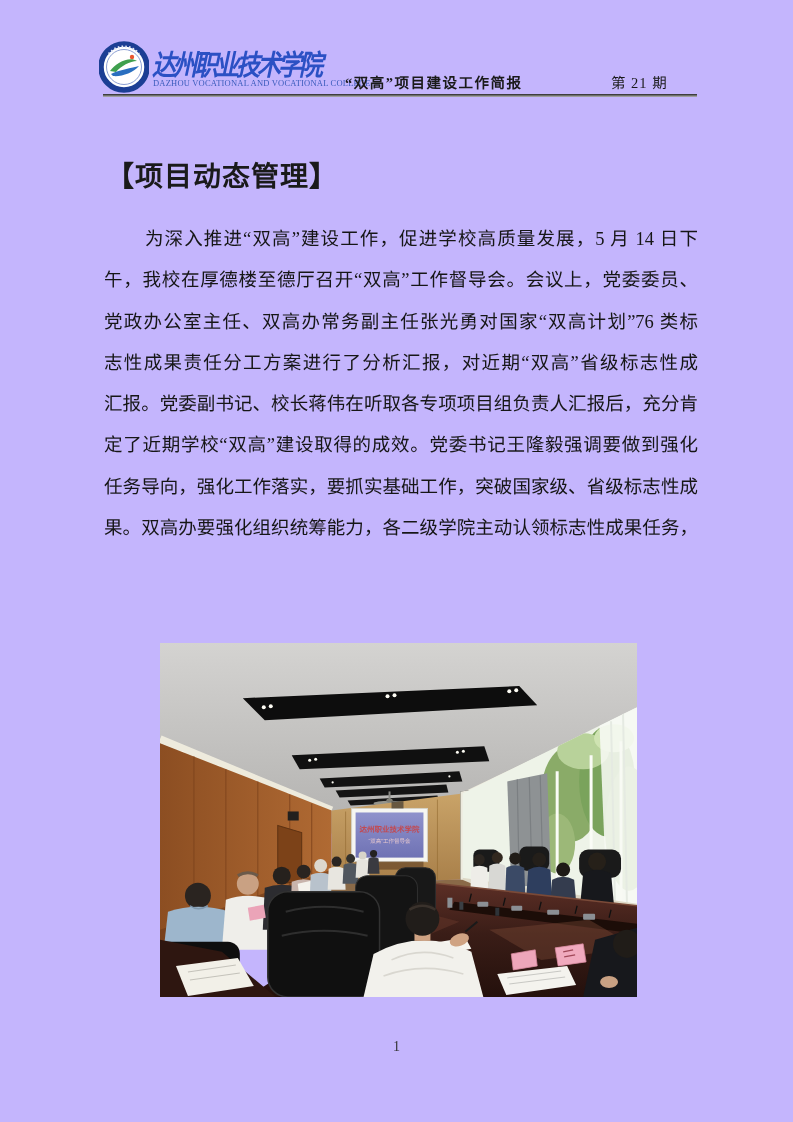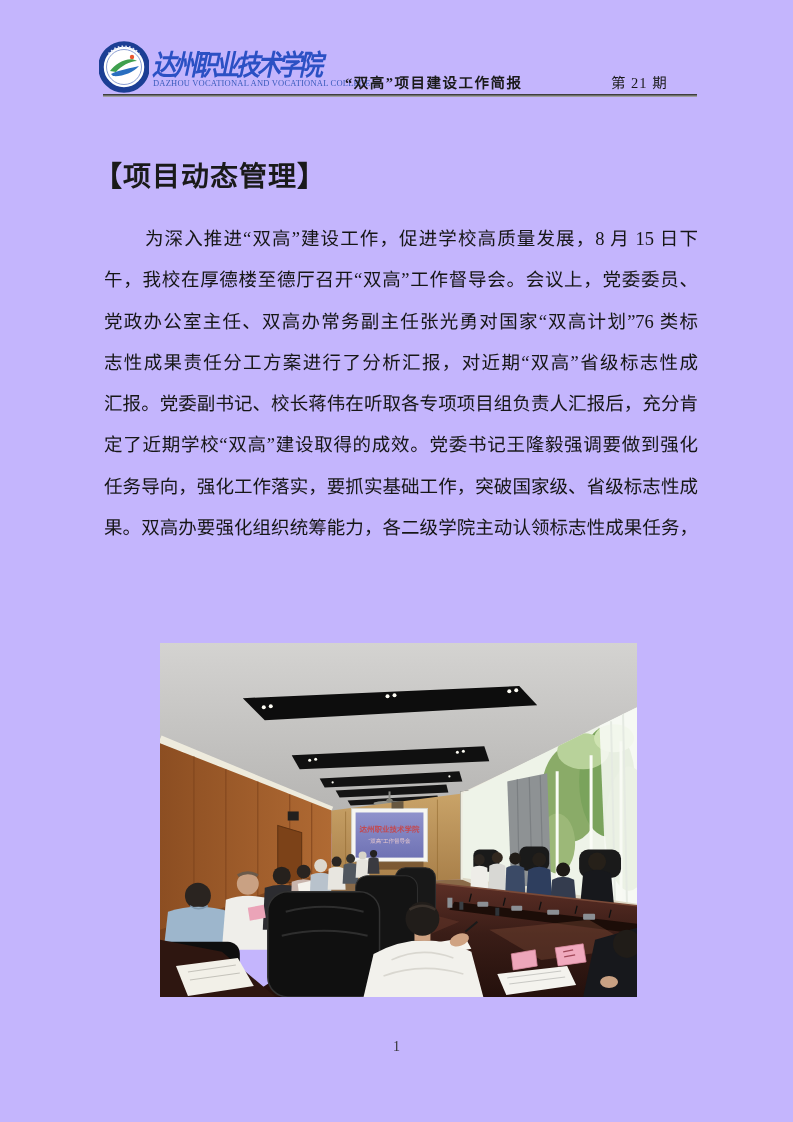--- a/index.html
+++ b/index.html
@@ -28,21 +28,21 @@
   .issue-label{
     position:absolute; left:611px; top:71px;
     font-size:14.5px; letter-spacing:1px; white-space:nowrap;
   }
   .header-rule{
     position:absolute; left:103px; top:94px; width:594px; height:3px;
     background:linear-gradient(#3e3e3e 0 45%, #9e9e9e 55% 100%);
   }
   
   .section-heading{
-    position:absolute; left:94px; top:154px;
+    position:absolute; left:106px; top:154px;
     font-family:"Liberation Sans","DejaVu Sans",sans-serif;
     font-weight:bold; font-size:28px; letter-spacing:1px; white-space:nowrap;
   }
   
   .article{position:absolute; left:104px; top:219px; width:594px;}
   .article .line{
     height:41.3px; line-height:41.3px; font-size:18.5px;
     text-align:justify; text-align-last:justify; text-justify:inter-character;
     overflow:hidden; color:#161616;
   }
@@ -74,21 +74,21 @@
   </div>
   <div class="brand-zh">达州职业技术学院</div>
   <div class="brand-en">DAZHOU VOCATIONAL AND VOCATIONAL COLLEGE</div>
   <div class="bulletin-title">“双高”项目建设工作简报</div>
   <div class="issue-label">第 21 期</div>
   <div class="header-rule"></div>
 
   <div class="section-heading">【项目动态管理】</div>
 
   <div class="article">
-    <div class="line indent">为深入推进“双高”建设工作，促进学校高质量发展，8 月 15 日下</div>
+    <div class="line indent">为深入推进“双高”建设工作，促进学校高质量发展，5 月 14 日下</div>
     <div class="line">午，我校在厚德楼至德厅召开“双高”工作督导会。会议上，党委委员、</div>
     <div class="line">党政办公室主任、双高办常务副主任张光勇对国家“双高计划”76 类标</div>
     <div class="line">志性成果责任分工方案进行了分析汇报，对近期“双高”省级标志性成</div>
     <div class="line">汇报。党委副书记、校长蒋伟在听取各专项项目组负责人汇报后，充分肯</div>
     <div class="line">定了近期学校“双高”建设取得的成效。党委书记王隆毅强调要做到强化</div>
     <div class="line">任务导向，强化工作落实，要抓实基础工作，突破国家级、省级标志性成</div>
     <div class="line">果。双高办要强化组织统筹能力，各二级学院主动认领标志性成果任务，</div>
   </div>
 
   <div class="photo">

